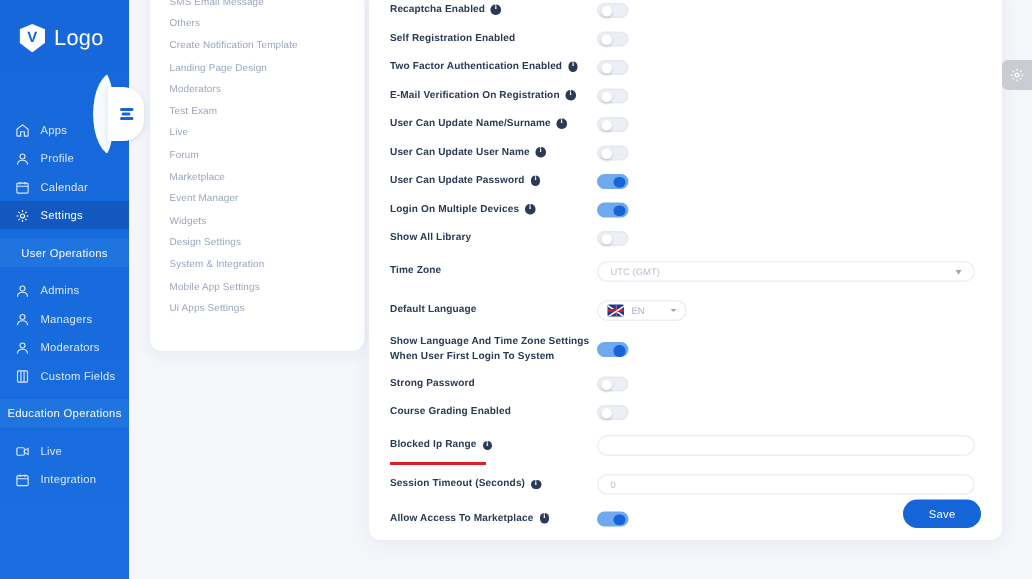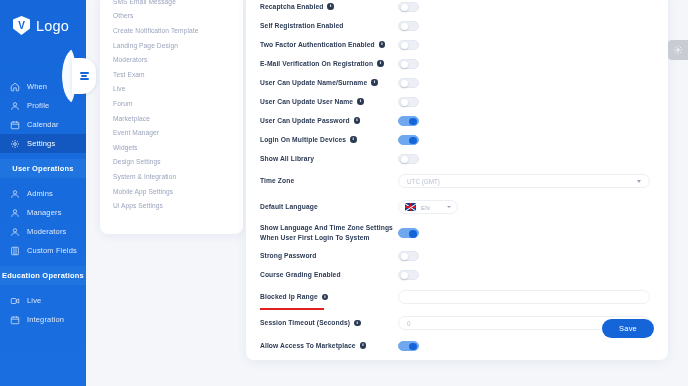--- a/index.html
+++ b/index.html
@@ -51,21 +51,21 @@
     display: flex; align-items: center; gap: 7px;
     height: 19px; padding-left: 10px;
     color: #dbe8fb; font-size: 7.5px; letter-spacing: .15px;
     white-space: nowrap;
   }
   .nav-item.active { background: #1258c0; color: #fff; }
   .nav-icon { width: 10px; height: 10px; flex: 0 0 10px; display:flex; align-items:center; justify-content:center; }
   .nav-icon svg { width: 10px; height: 10px; display: block; }
   .nav-section {
     height: 19px; display: flex; align-items: center; justify-content: center;
-    background: #1f74e0; color: #ffffff; font-size: 7.5px; font-weight: bold;
+    background: #1f74e0; color: #ffffff; font-size: 7.5px; font-weight: normal;
     letter-spacing: .2px; margin: 6px 0;
   }
 
   
   .subpanel {
     position: absolute; left: 100px; top: -6px; width: 143px; height: 240px;
     background: #ffffff; border-radius: 8px;
     box-shadow: 0 2px 10px rgba(30,60,120,.07);
     overflow: hidden;
   }
@@ -157,21 +157,21 @@
     margin-left: auto; width: 0; height: 0;
     border-left: 2.2px solid transparent; border-right: 2.2px solid transparent;
     border-top: 2.6px solid #9aa4bd;
   }
 
   .redline {
     position: absolute; left: 260px; top: 308px;
     width: 64px; height: 1.6px; background: #e02020;
   }
 
-  .save-wrap { position: absolute; right: 14px; bottom: 22px; }
+  .save-wrap { position: absolute; right: 14px; bottom: 8px; }
   .save-btn {
     background: #1565d8; color: #fff; border: none;
     border-radius: 12px; padding: 5px 17px;
     font-size: 7.5px; font-family: "Liberation Sans", sans-serif;
     cursor: pointer; letter-spacing: .2px;
   }
 
   
   .gear-tab {
     position: absolute; right: 0px; top: 40px;
@@ -194,21 +194,21 @@
       <div class="logo-text">Logo</div>
     </div>
 
     <div class="nav">
       <div class="nav-item">
         <span class="nav-icon">
             <svg viewBox="0 0 24 24" fill="none" stroke="currentColor" stroke-width="1.8">
               <path d="M3 10l9-7 9 7v10a1 1 0 0 1-1 1h-5v-7H9v7H4a1 1 0 0 1-1-1z"></path>
             </svg>
           </span>
-        <span>When</span>
+        <span>Apps</span>
       </div>
       <div class="nav-item">
         <span class="nav-icon">
             <svg viewBox="0 0 24 24" fill="none" stroke="currentColor" stroke-width="1.8">
               <circle cx="12" cy="8" r="4"></circle>
               <path d="M4 21c0-4.4 3.6-7 8-7s8 2.6 8 7"></path>
             </svg>
           </span>
         <span>Profile</span>
       </div>

